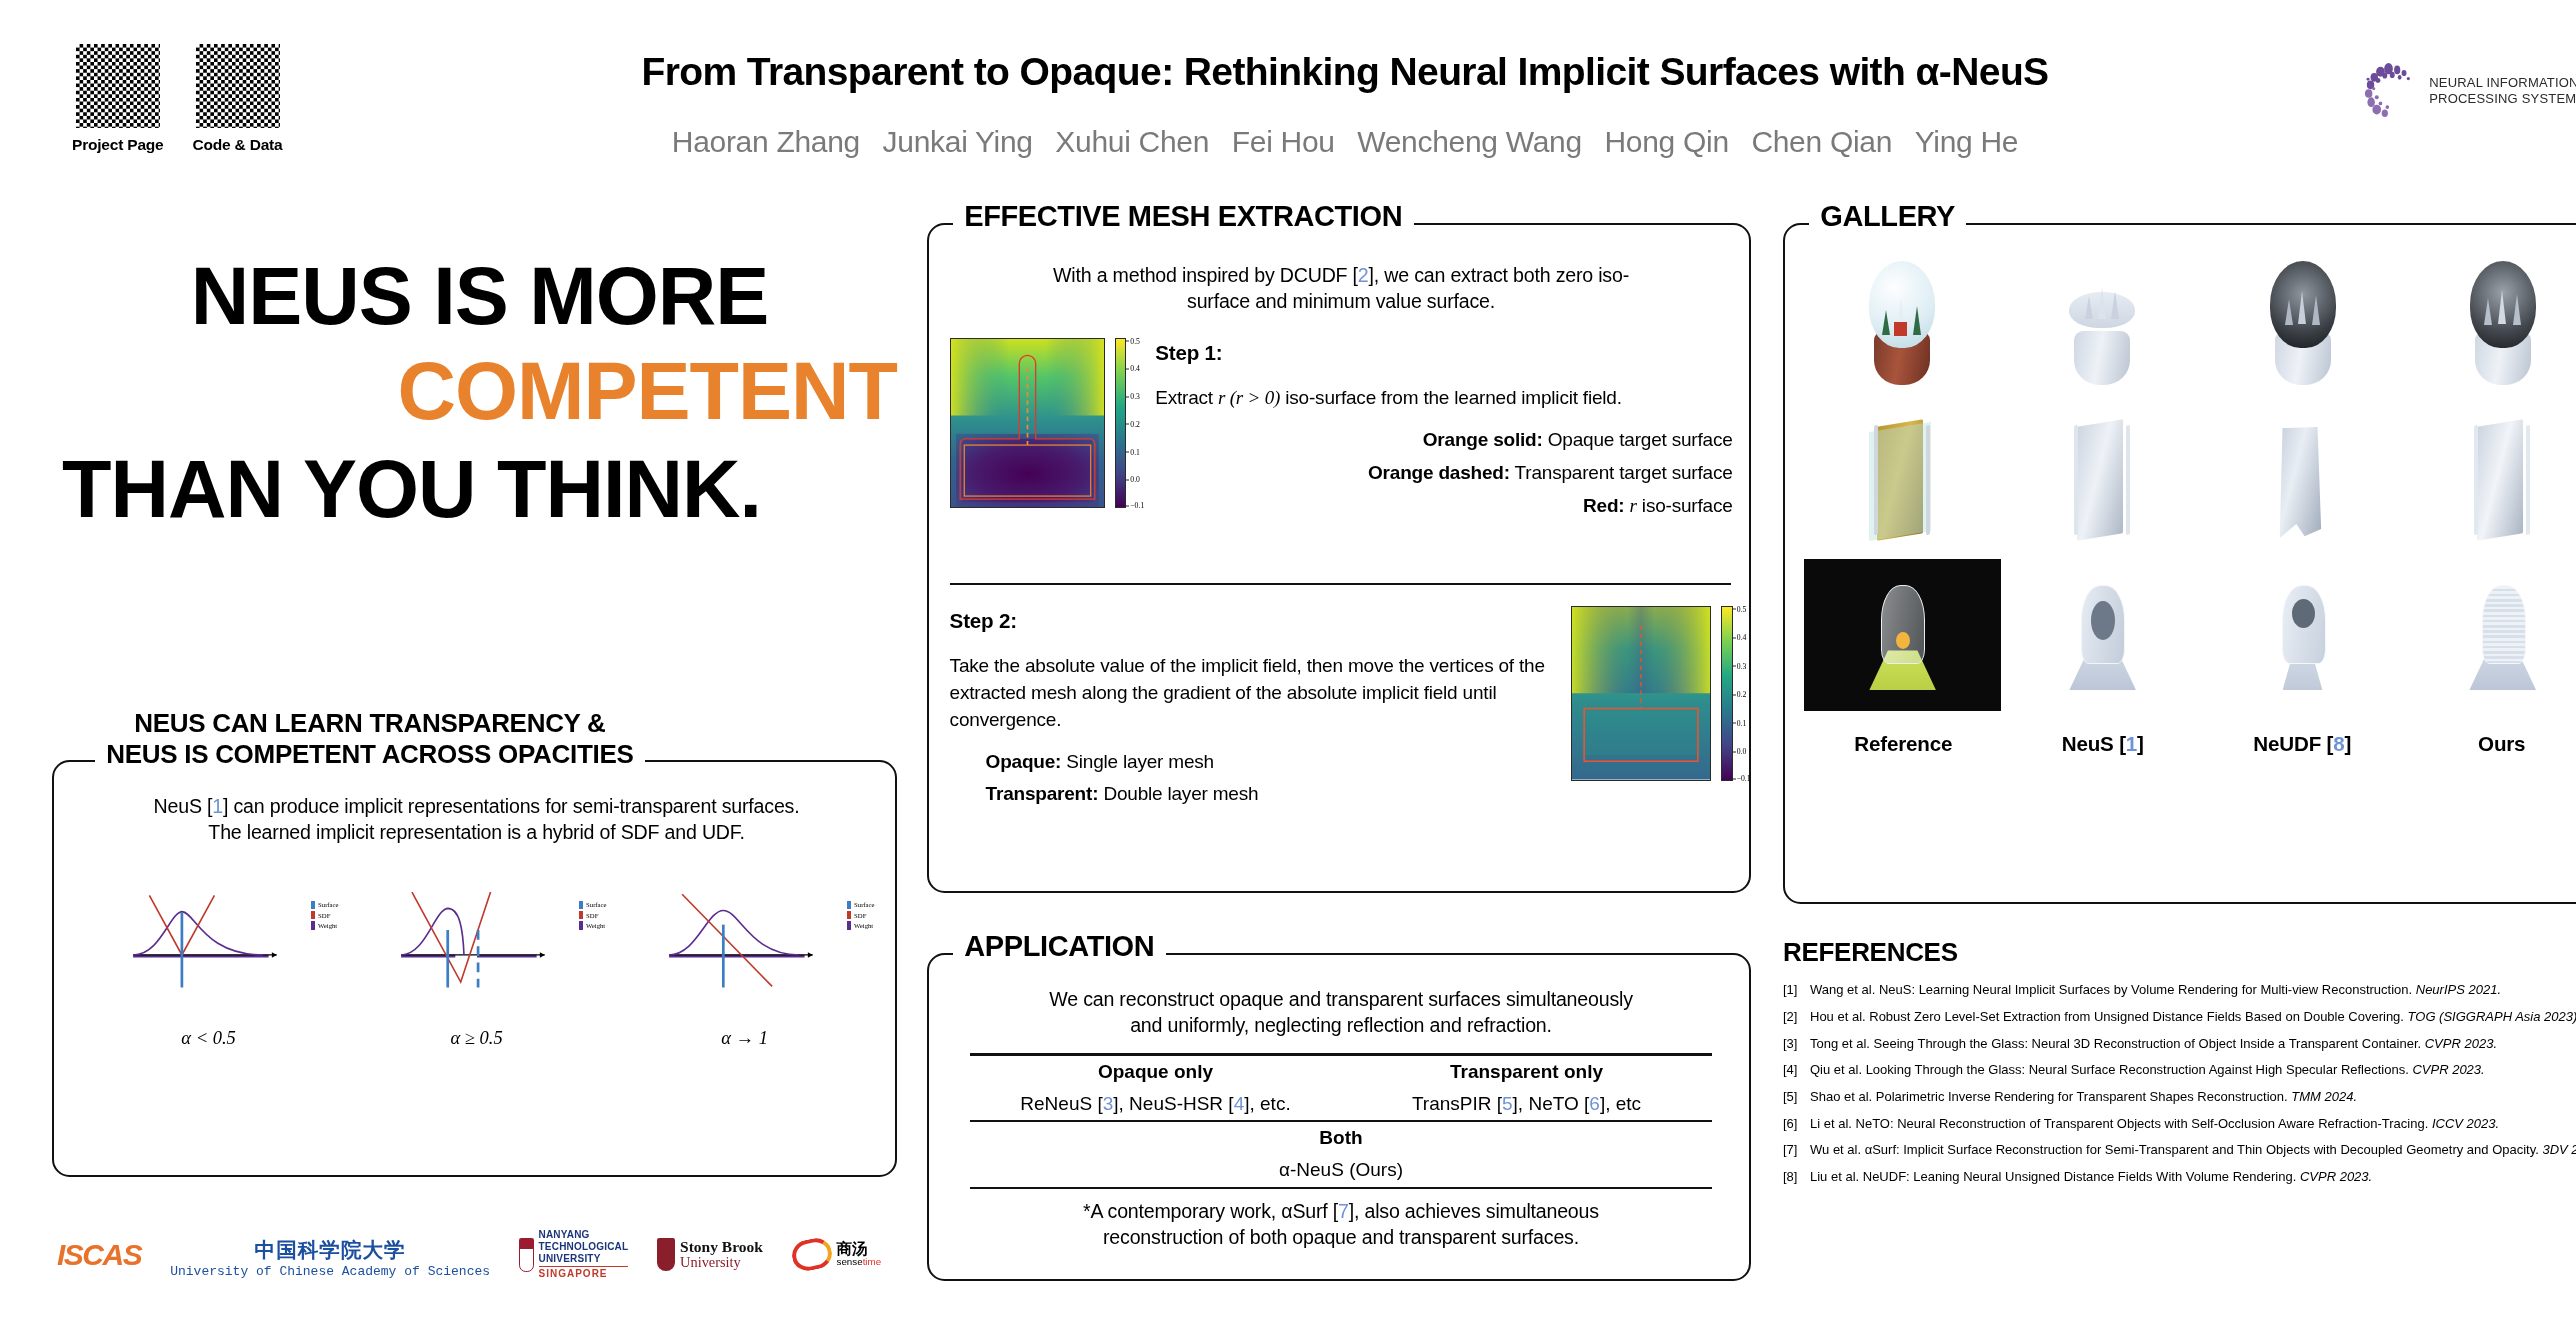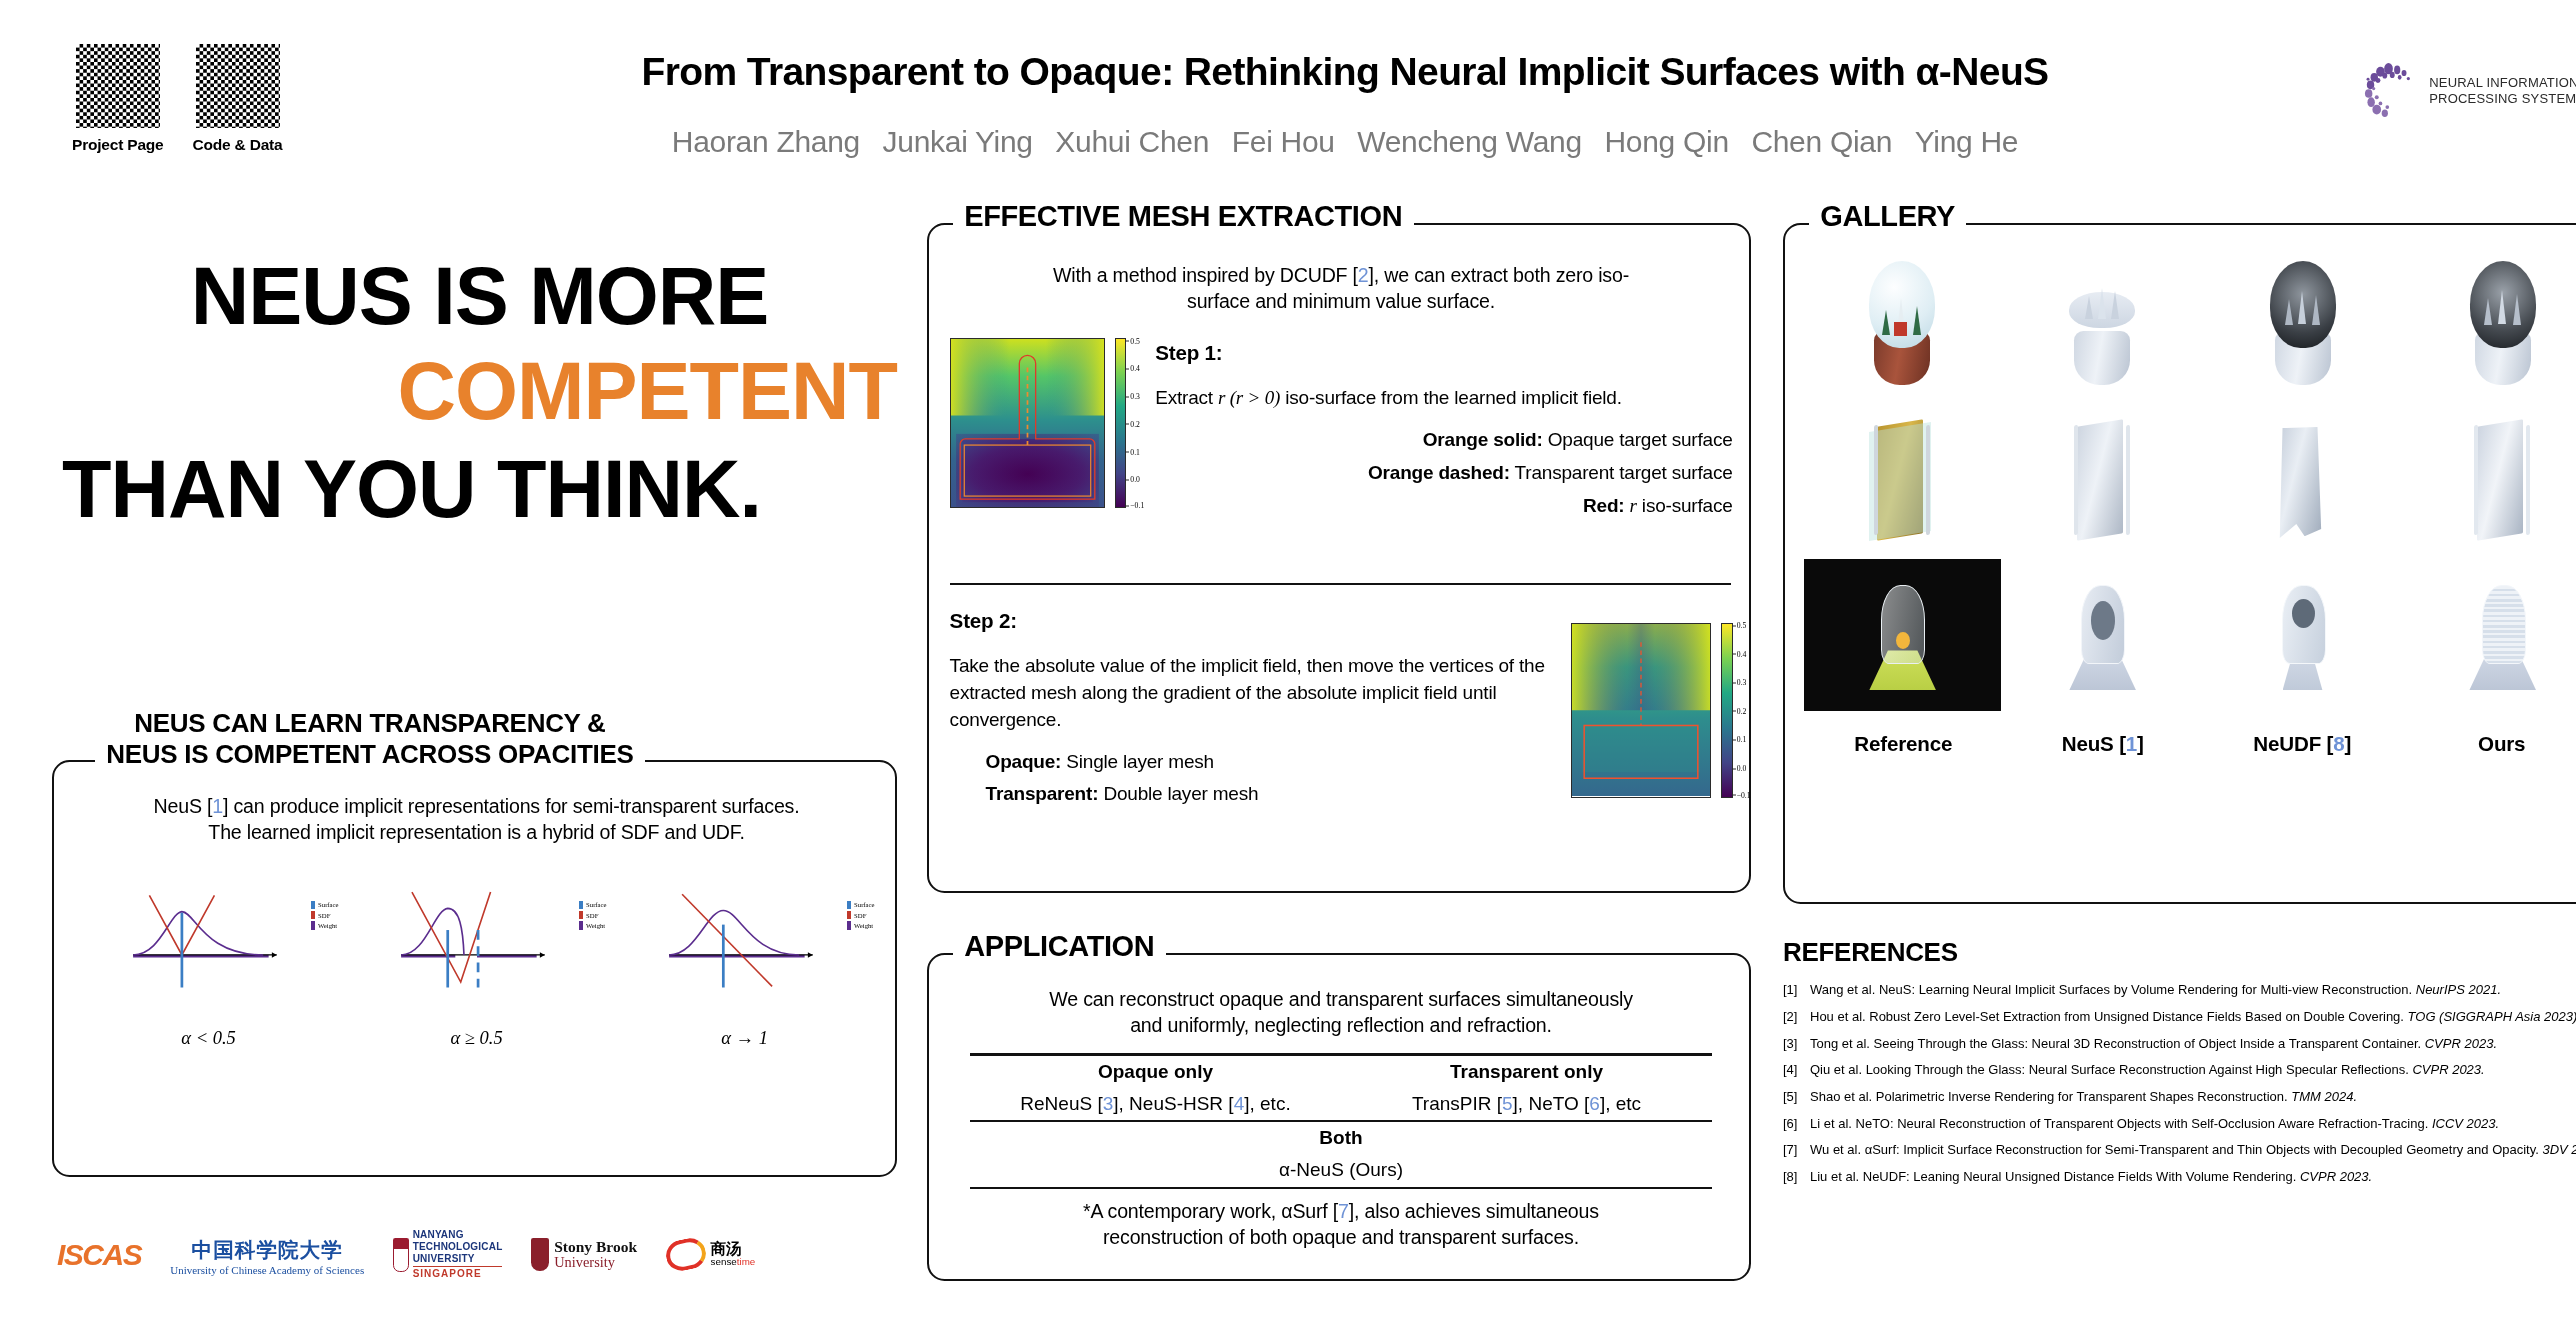--- a/index.html
+++ b/index.html
@@ -56,21 +56,21 @@
   #tp-foot{position:absolute;left:31px;top:309px;width:783px;}
   #tp-foot p{margin:0 0 13.4px 0;}
 
   
   #logos{left:57px;top:1226px;width:845px;height:57px;
       display:flex;align-items:center;gap:29px;}
   .logo{height:37px;display:flex;align-items:center;}
   .lg-iscas{font-size:30px;font-weight:700;font-style:italic;color:#e8722b;letter-spacing:-1.5px;}
   .lg-ucas{display:flex;flex-direction:column;align-items:center;color:#1b4fa0;text-align:center;}
   .lg-ucas b{font-size:20.6px;letter-spacing:1px;}
-  .lg-ucas i{font-size:11px;font-style:normal;font-family:Liberation Serif, serif;}
+  .lg-ucas i{font-size:13px;font-style:normal;font-family:Liberation Mono, monospace;}
   .lg-ntu{display:flex;align-items:center;gap:4.1px;}
   .lg-ntu .shield{width:13.4px;height:32px;background:linear-gradient(#9b1b30 0 30%,#fff 30% 100%);
       border:0.8px solid #9b1b30;border-radius:1.5px 1.5px 6.7px 6.7px;}
   .lg-ntu .tx{font-size:10px;font-weight:700;color:#1b357a;line-height:1.2;letter-spacing:0.2px;}
   .lg-ntu .sg{color:#c0392b;border-top:1px solid #c0392b;margin-top:1px;padding-top:1px;letter-spacing:1px;}
   .lg-sbu{display:flex;align-items:center;gap:5.2px;}
   .lg-sbu .shield{width:17.5px;height:33px;background:#8a1f2b;border-radius:2.1px 2.1px 8.8px 8.8px;}
   .lg-sbu .tx{font-family:"Liberation Serif",serif;line-height:1.05;}
   .lg-sbu .tx b{font-size:15.5px;color:#111;display:block;font-weight:700;}
   .lg-sbu .tx i{font-size:14.4px;color:#8a1f2b;font-style:normal;display:block;}
@@ -95,21 +95,21 @@
   .cbar .t{position:absolute;left:14.4px;transform:translateY(-50%);font-size:7.7px;
            font-family:"Liberation Serif",serif;white-space:nowrap;}
   .cbar .t::before{content:"";position:absolute;left:-5.2px;top:50%;width:4.1px;height:1px;background:#2b2b2b;}
   .step-txt{flex:1;padding-left:29px;font-size:19px;line-height:1.4;letter-spacing:-0.2px;}
   .step-txt h4{margin:1px 0 17.5px 0;font-size:20.6px;font-weight:700;}
   .step-txt p{margin:0 0 15.5px 0;}
   .kv{text-align:right;margin-bottom:6.2px;}
   .kv b{font-weight:700;}
   .mono-it{font-family:"Liberation Serif",serif;font-style:italic;}
   #mesh-div{position:absolute;left:20.6px;top:358px;width:781px;height:2.1px;background:#111;}
-  #step2{position:absolute;left:20.6px;top:381px;width:783px;display:flex;align-items:center;}
+  #step2{position:absolute;left:20.6px;top:381px;width:783px;display:flex;}
   #step2 .step-txt{padding-left:0;padding-right:20.6px;}
   #step2 .step-txt .kv{text-align:left;padding-left:36px;}
 
   #panel-app{left:927px;top:953px;width:824px;height:328px;}
   #app-intro{position:absolute;left:36px;top:31px;width:752px;}
   #app-table{position:absolute;left:41px;top:98px;width:742px;font-size:19px;}
   #app-table .rule{height:2.6px;background:#111;}
   #app-table .rule.thin{height:1.5px;}
   #app-table .r2{display:flex;}
   #app-table .r2>div{flex:1;text-align:center;padding:5.2px 0;}

